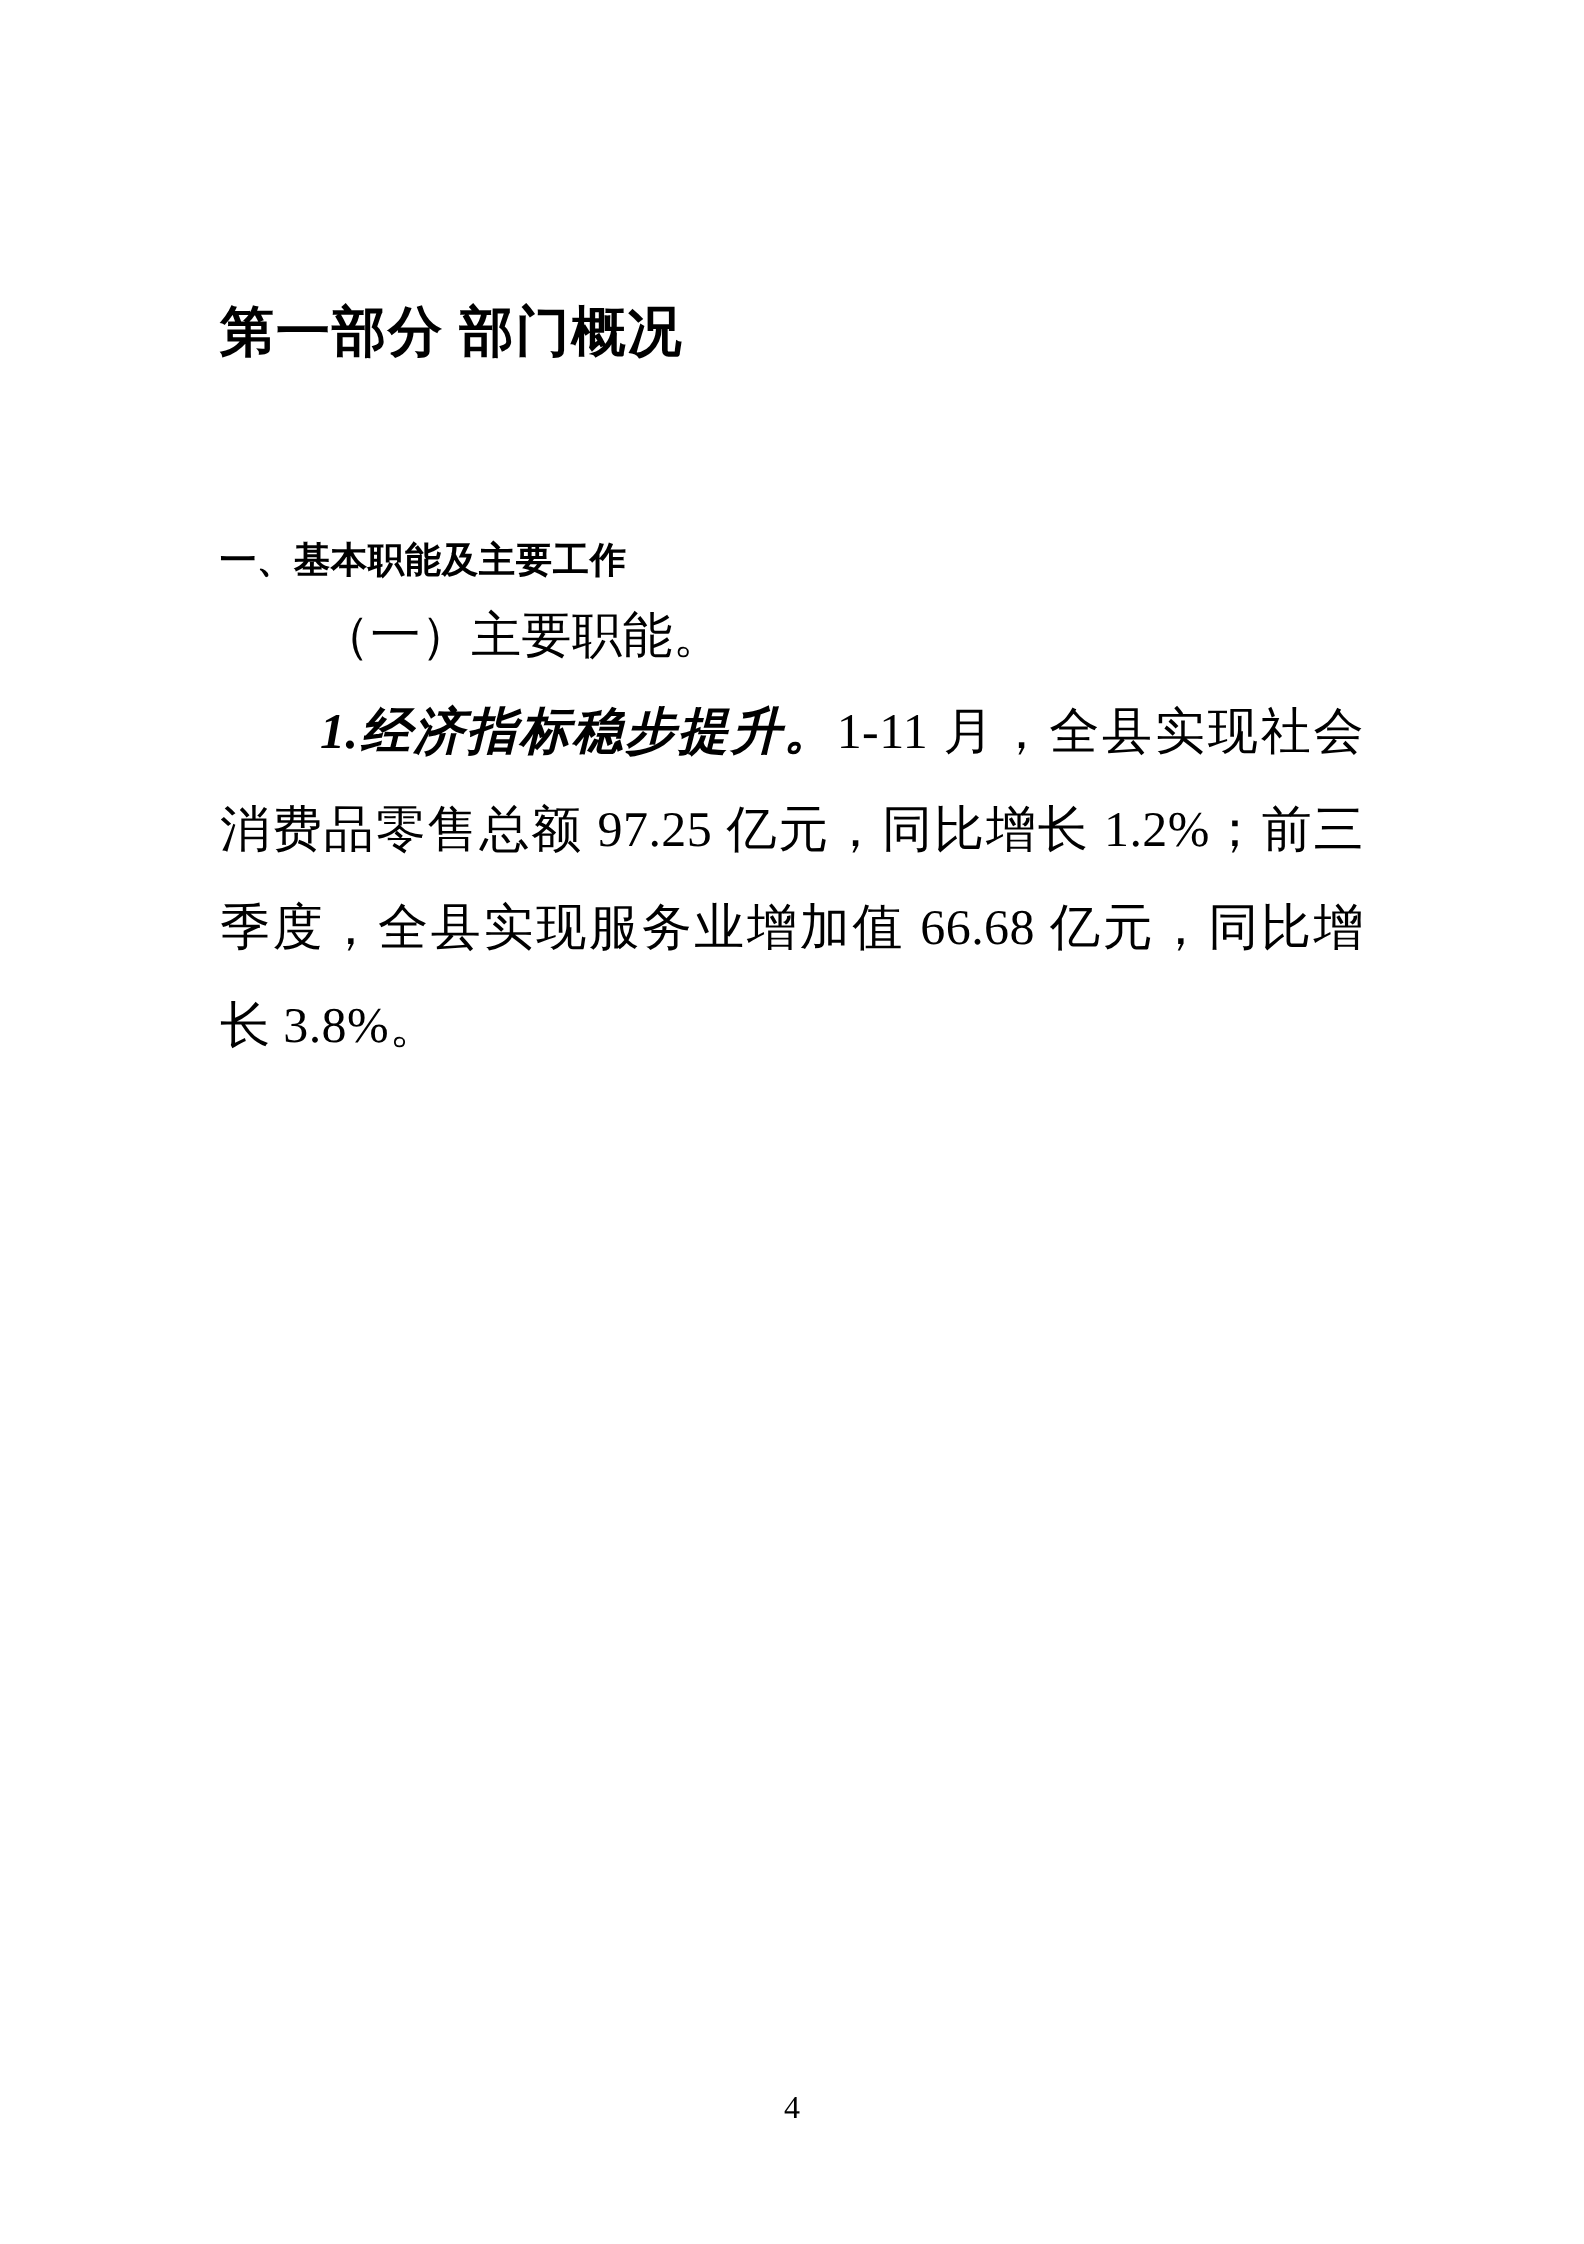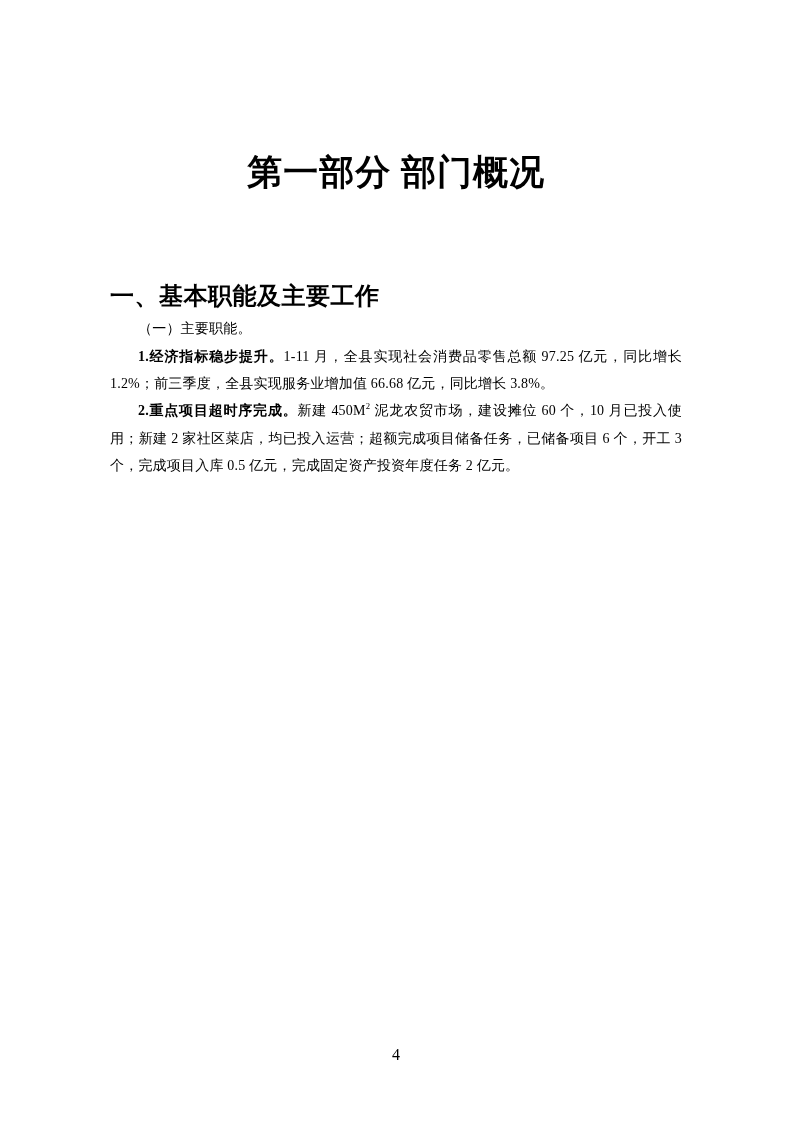--- a/index.html
+++ b/index.html
@@ -19,47 +19,47 @@
     box-sizing: border-box;
     overflow: hidden;
   }
   .content {
     position: absolute;
     left: 110px;
     top: 0;
     width: 572px;
   }
   .doc-title {
-    text-align: center;
-    font-size: 35px;
+    font-size: 27px;
     font-weight: bold;
     letter-spacing: 1px;
     margin-top: 148px;
     line-height: 1.4;
   }
   .section-heading {
-    font-size: 24px;
+    font-size: 18px;
     font-weight: bold;
     margin-top: 80px;
     line-height: 1.6;
     letter-spacing: 0.5px;
   }
   p.body-text {
-    font-size: 14px;
+    font-size: 25px;
     line-height: 1.95;
     margin: 0;
     text-align: justify;
     text-justify: inter-ideograph;
     letter-spacing: 0.2px;
   }
   p.indent {
     text-indent: 2em;
   }
   .sub-label {
     font-weight: bold;
+    font-style: italic;
   }
   .gap-top {
     margin-top: 14px;
   }
   sup {
     font-size: 0.62em;
     vertical-align: super;
     line-height: 0;
   }
   .page-number {
@@ -81,19 +81,18 @@
     <div class="doc-title">第一部分  部门概况</div>
 
     <div class="section-heading">一、基本职能及主要工作</div>
 
     <p class="body-text indent gap-top">（一）主要职能。</p>
 
 
 
     <p class="body-text indent"><span class="sub-label">1.经济指标稳步提升。</span><span>1-11 月，全县实现社会消费品零售总额 97.25 亿元，同比增长 1.2%；前三季度，全县实现服务业增加值 66.68 亿元，同比增长 3.8%。</span></p>
 
-    <p class="body-text indent"><span class="sub-label">2.重点项目超时序完成。</span><span>新建 450M</span><sup>2</sup><span> 泥龙农贸市场，建设摊位 60 个，10 月已投入使用；新建 2 家社区菜店，均已投入运营；超额完成项目储备任务，已储备项目 6 个，开工 3 个，完成项目入库 0.5 亿元，完成固定资产投资年度任务 2 亿元。</span></p>
 
 
   </div>
 
   <div class="page-number">4</div>
 </div>
 
 </body></html>

